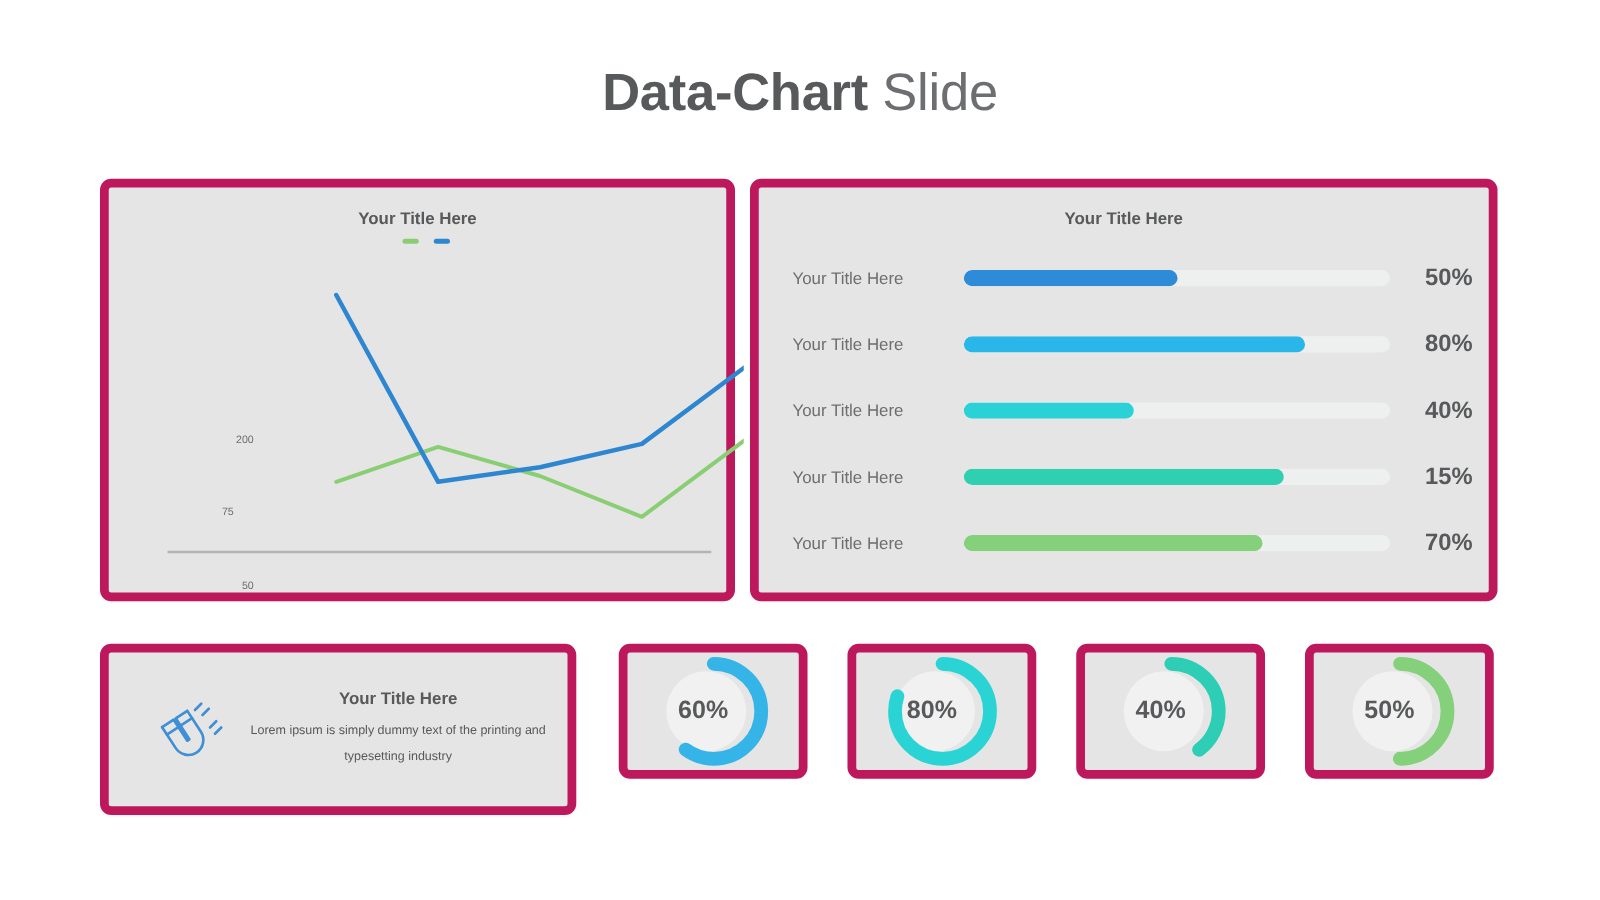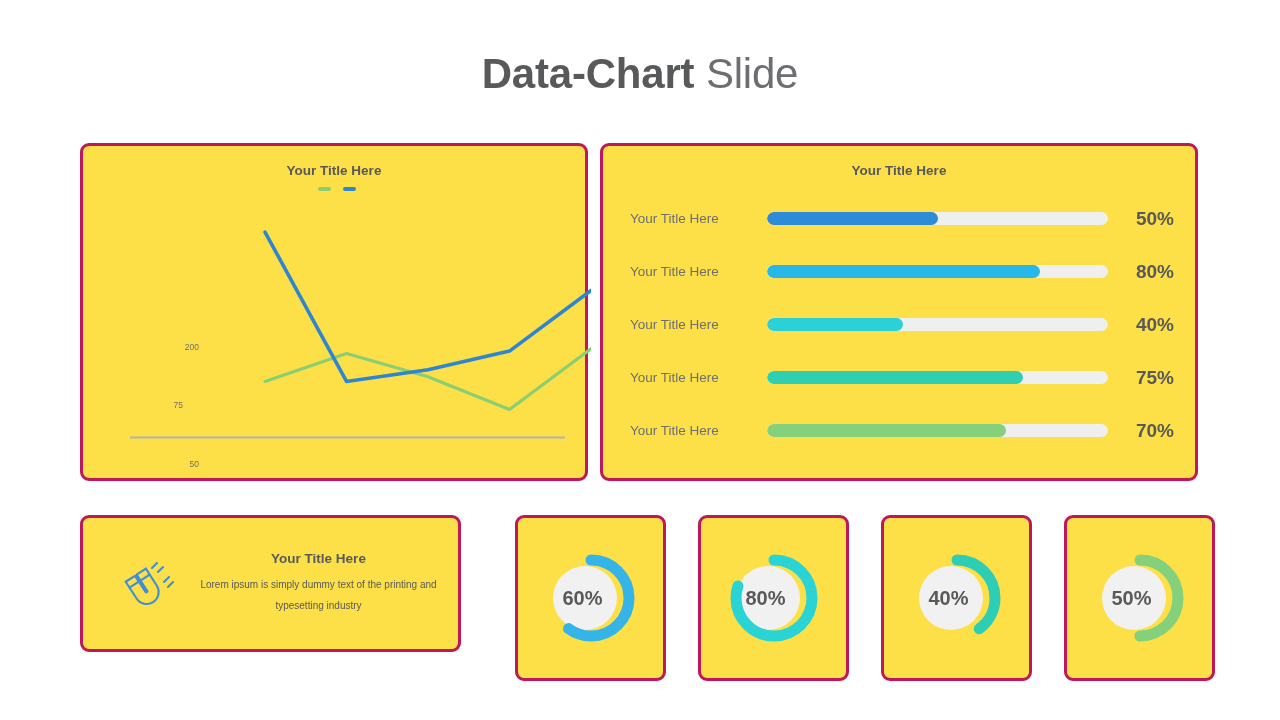--- a/index.html
+++ b/index.html
@@ -27,22 +27,22 @@
     color: #58595b;
     letter-spacing: -0.2px;
     white-space: nowrap;
   }
   #page-title .t-bold { font-weight: bold; color: #58595b; }
   #page-title .t-light { font-weight: normal; color: #6d6e71; }
 
   
   .card {
     position: absolute;
-    background: #fde047;
-    border: 3px solid #be185d;
+    background: #e5e5e5;
+    border: 7px solid #be185d;
     border-radius: 9px;
     box-sizing: border-box;
     box-shadow: 0 1px 2px rgba(0,0,0,0.035);
   }
 
   .card-title {
     text-align: center;
     font-size: 13.5px;
     font-weight: bold;
     color: #58595b;
@@ -148,21 +148,21 @@
     margin-bottom: 8px;
     white-space: nowrap;
   }
   #magnet-body {
     font-size: 10px;
     line-height: 21px;
     color: #58595b;
   }
 
   
-  .donut-card { top: 515px; width: 151px; height: 166px; margin-left: 20px; }
+  .donut-card { top: 515px; width: 151px; height: 108px; }
   #donut-card-0 { left: 495px; }
   #donut-card-1 { left: 678px; }
   #donut-card-2 { left: 861px; }
   #donut-card-3 { left: 1044px; }
   .donut-wrap {
     position: relative;
     width: 100%;
     height: 100%;
   }
   .donut-svg {
@@ -233,21 +233,21 @@
         <div class="progress-track" style="background: rgb(238, 239, 239);">
           <div class="progress-fill" style="width: 40%; background: rgb(42, 210, 216);"></div>
         </div>
         <div class="progress-value">40%</div>
       </div>
       <div class="progress-row">
         <div class="progress-label">Your Title Here</div>
         <div class="progress-track" style="background: rgb(238, 239, 239);">
           <div class="progress-fill" style="width: 75%; background: rgb(47, 208, 178);"></div>
         </div>
-        <div class="progress-value">75%</div>
+        <div class="progress-value">15%</div>
       </div>
       <div class="progress-row">
         <div class="progress-label">Your Title Here</div>
         <div class="progress-track" style="background: rgb(238, 239, 239);">
           <div class="progress-fill" style="width: 70%; background: rgb(133, 208, 122);"></div>
         </div>
         <div class="progress-value">70%</div>
       </div>
     </div>
 </div>

